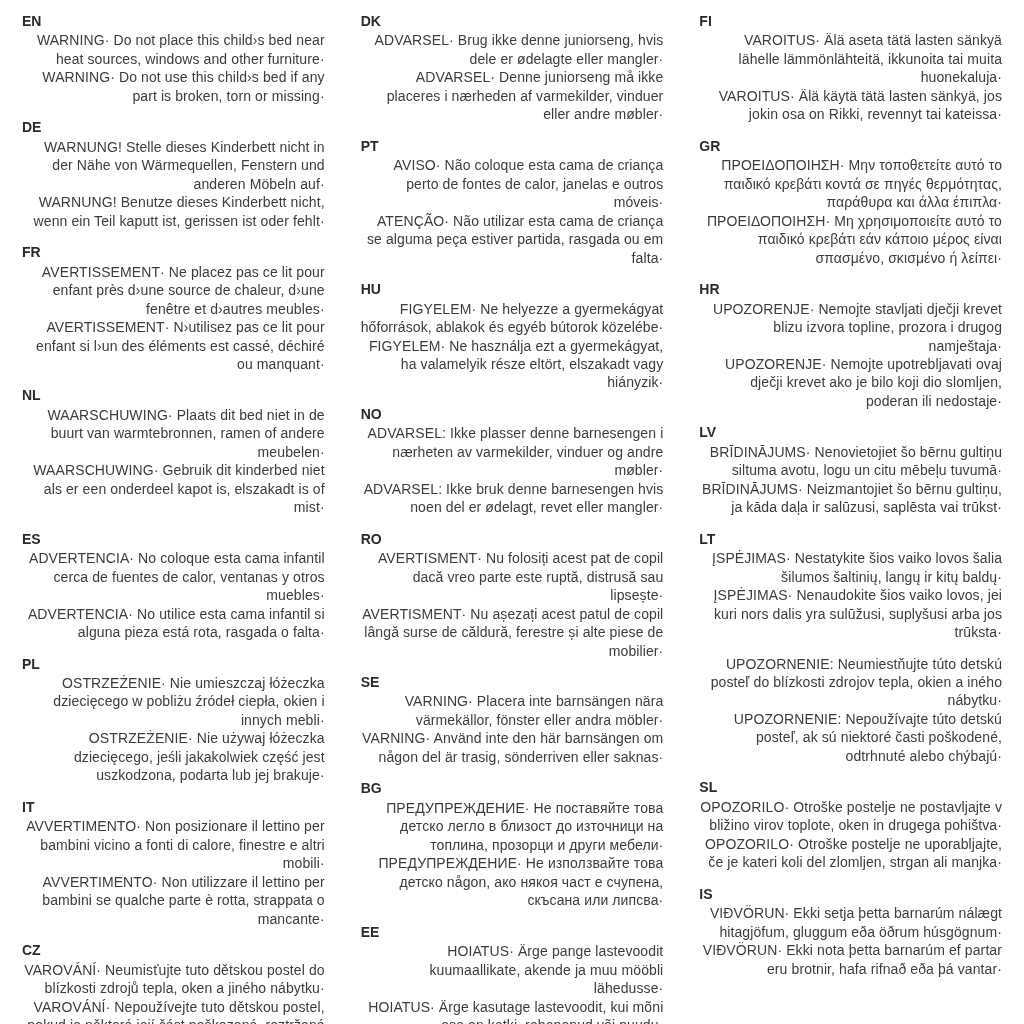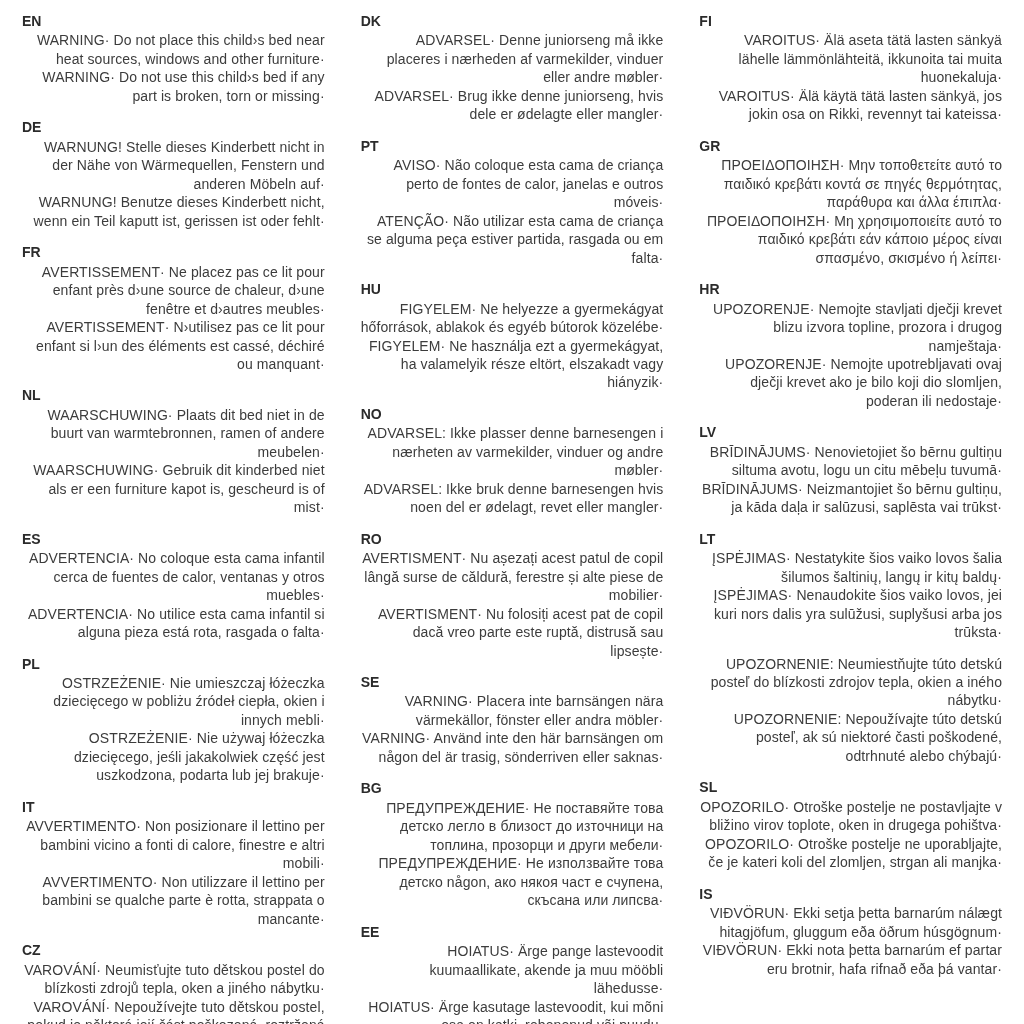--- a/index.html
+++ b/index.html
@@ -63,21 +63,21 @@
 
   <section class="lang-section">
     <h2 class="lang-code">FR</h2>
   <p class="warning">AVERTISSEMENT· Ne placez pas ce lit pour enfant près d›une source de chaleur, d›une fenêtre et d›autres meubles·</p>
         <p class="warning">AVERTISSEMENT· N›utilisez pas ce lit pour enfant si l›un des éléments est cassé, déchiré ou manquant·</p>
       </section>
 
   <section class="lang-section">
     <h2 class="lang-code">NL</h2>
   <p class="warning">WAARSCHUWING· Plaats dit bed niet in de buurt van warmtebronnen, ramen of andere meubelen·</p>
-        <p class="warning">WAARSCHUWING· Gebruik dit kinderbed niet als er een furniture kapot is, gescheurd is of mist·</p>
+        <p class="warning">WAARSCHUWING· Gebruik dit kinderbed niet als er een onderdeel kapot is, elszakadt is of mist·</p>
       </section>
 
   <section class="lang-section">
     <h2 class="lang-code">ES</h2>
   <p class="warning">ADVERTENCIA· No coloque esta cama infantil cerca de fuentes de calor, ventanas y otros muebles·</p>
         <p class="warning">ADVERTENCIA· No utilice esta cama infantil si alguna pieza está rota, rasgada o falta·</p>
       </section>
 
   <section class="lang-section">
     <h2 class="lang-code">PL</h2>
@@ -93,22 +93,22 @@
 
   <section class="lang-section">
     <h2 class="lang-code">CZ</h2>
   <p class="warning">VAROVÁNÍ· Neumisťujte tuto dětskou postel do blízkosti zdrojů tepla, oken a jiného nábytku·</p>
         <p class="warning">VAROVÁNÍ· Nepoužívejte tuto dětskou postel, pokud je některá její část poškozená, roztržená nebo pokud zcela chybí·</p>
       </section>
 </div>
   <div class="col">
   <section class="lang-section">
     <h2 class="lang-code">DK</h2>
-  <p class="warning">ADVARSEL· Denne juniorseng må ikke placeres i nærheden af varmekilder, vinduer eller andre møbler·</p>
-        <p class="warning">ADVARSEL· Brug ikke denne juniorseng, hvis dele er ødelagte eller mangler·</p>
+  <p class="warning">ADVARSEL· Brug ikke denne juniorseng, hvis dele er ødelagte eller mangler·</p>
+        <p class="warning">ADVARSEL· Denne juniorseng må ikke placeres i nærheden af varmekilder, vinduer eller andre møbler·</p>
       </section>
 
   <section class="lang-section">
     <h2 class="lang-code">PT</h2>
   <p class="warning">AVISO· Não coloque esta cama de criança perto de fontes de calor, janelas e outros móveis·</p>
         <p class="warning">ATENÇÃO· Não utilizar esta cama de criança se alguma peça estiver partida, rasgada ou em falta·</p>
       </section>
 
   <section class="lang-section">
     <h2 class="lang-code">HU</h2>
@@ -117,22 +117,22 @@
       </section>
 
   <section class="lang-section">
     <h2 class="lang-code">NO</h2>
   <p class="warning">ADVARSEL: Ikke plasser denne barnesengen i nærheten av varmekilder, vinduer og andre møbler·</p>
         <p class="warning">ADVARSEL: Ikke bruk denne barnesengen hvis noen del er ødelagt, revet eller mangler·</p>
       </section>
 
   <section class="lang-section">
     <h2 class="lang-code">RO</h2>
-  <p class="warning">AVERTISMENT· Nu așezați acest patul de copil lângă surse de căldură, ferestre și alte piese de mobilier·</p>
-        <p class="warning">AVERTISMENT· Nu folosiți acest pat de copil dacă vreo parte este ruptă, distrusă sau lipsește·</p>
+  <p class="warning">AVERTISMENT· Nu folosiți acest pat de copil dacă vreo parte este ruptă, distrusă sau lipsește·</p>
+        <p class="warning">AVERTISMENT· Nu așezați acest patul de copil lângă surse de căldură, ferestre și alte piese de mobilier·</p>
       </section>
 
   <section class="lang-section">
     <h2 class="lang-code">SE</h2>
   <p class="warning">VARNING· Placera inte barnsängen nära värmekällor, fönster eller andra möbler·</p>
         <p class="warning">VARNING· Använd inte den här barnsängen om någon del är trasig, sönderriven eller saknas·</p>
       </section>
 
   <section class="lang-section">
     <h2 class="lang-code">BG</h2>

